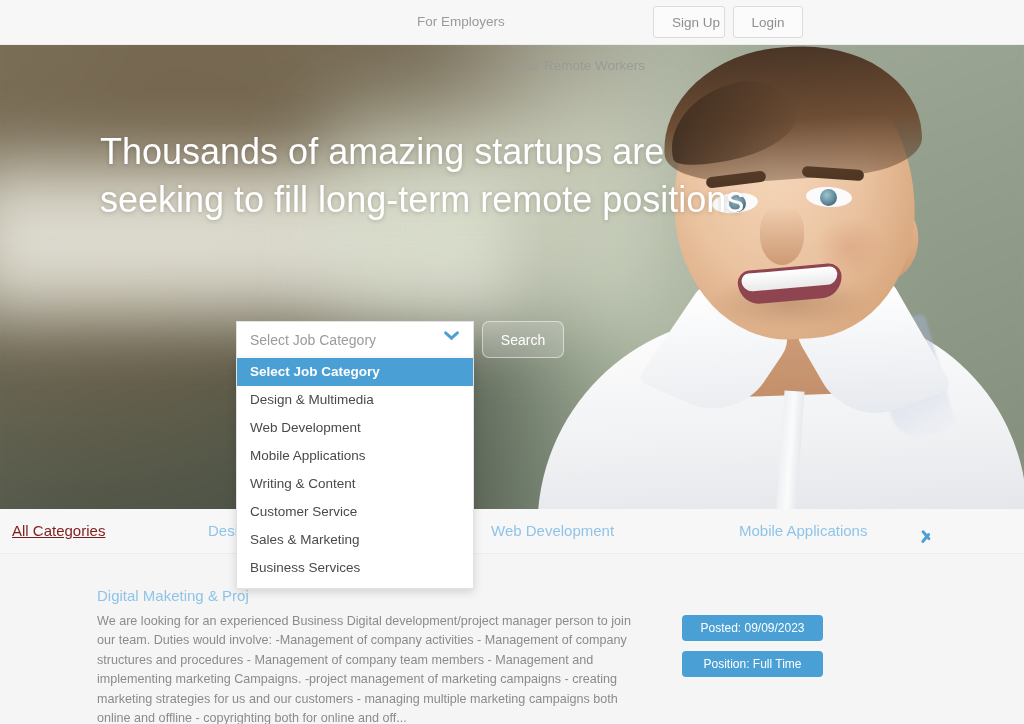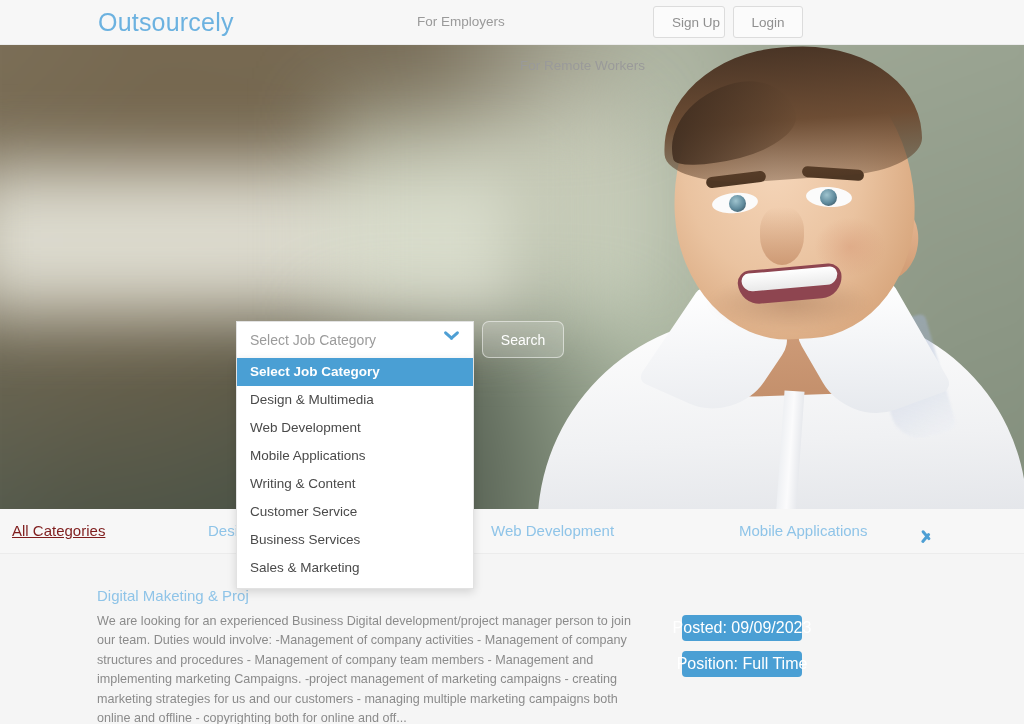--- a/index.html
+++ b/index.html
@@ -313,36 +313,35 @@
   }
   .job-desc {
     position: absolute; left: 97px; top: 58px;
     width: 552px;
     font-size: 12.6px; line-height: 19.4px;
     color: #8b8b8b;
     text-align: left;
   }
   .badge {
     position: absolute; left: 682px;
-    width: 120px; height: 26px;
+    width: 141px; height: 26px;
     background: #4a9fd4; border-radius: 4px;
-    color: #fff; font-size: 16px;
+    color: #fff; font-size: 12px;
     display: flex; align-items: center; justify-content: center;
     white-space: nowrap;
   }
   .badge-posted   { top: 61px; }
   .badge-position { top: 97px; }
 </style>
 </head>
 <body>
 
 <div class="page">
 
   <div class="header">
-    <div class="logo">Outsourcely</div>
     <div class="nav-link nav-employers">For Employers</div>
     <div class="nav-link nav-workers">For Remote Workers</div>
     <div class="hbtn btn-signup">Sign Up</div>
     <div class="hbtn btn-login">Login</div>
   </div>
 
   <div class="hero">
     <div class="hero-bg">
       <div class="bokeh"></div>
       <div class="win-glow"></div>
@@ -367,37 +366,38 @@
         <div class="iris-l"></div>
         <div class="eye-r"></div>
         <div class="iris-r"></div>
         <div class="brow-l"></div>
         <div class="brow-r"></div>
         <div class="hair"></div>
         <div class="hair-sweep"></div>
       </div>
     </div>
 
+    <div class="hero-title">Thousands of amazing startups are seeking to fill long-term remote positions</div>
   </div>
 
   <div class="search-row">
     <div class="select-box">
       <span class="select-value">Select Job Category</span>
       <span class="chev-down"></span>
     </div>
 
     <div class="dropdown">
       <div class="dd-item selected">Select Job Category</div>
       <div class="dd-item">Design &amp; Multimedia</div>
       <div class="dd-item">Web Development</div>
       <div class="dd-item">Mobile Applications</div>
       <div class="dd-item">Writing &amp; Content</div>
       <div class="dd-item">Customer Service</div>
+      <div class="dd-item">Sales &amp; Marketing</div>
       <div class="dd-item">Business Services</div>
-      <div class="dd-item">Sales &amp; Marketing</div>
     </div>
 
     <div class="search-btn">Search</div>
   </div>
 
   <div class="catbar">
     <div class="cat-link cat-0">All Categories</div>
     <div class="cat-link cat-1">Design &amp; Multimedia</div>
     <div class="cat-link cat-2">Web Development</div>
     <div class="cat-link cat-3">Mobile Applications</div>

